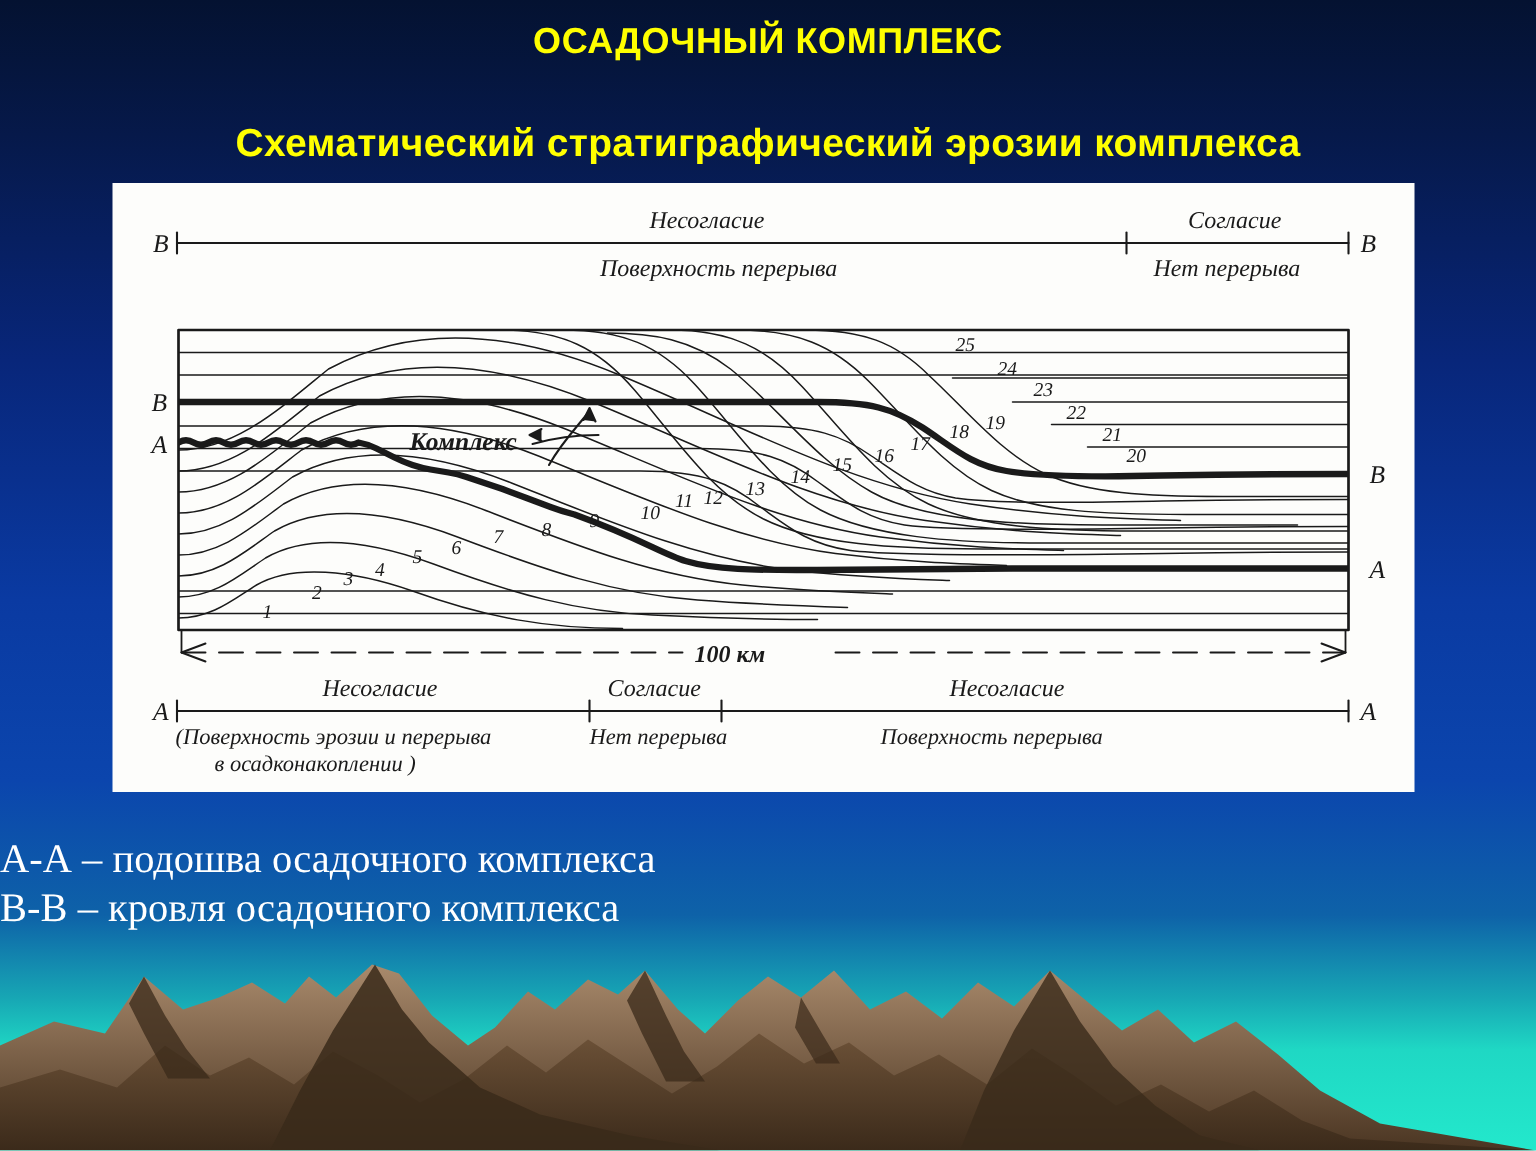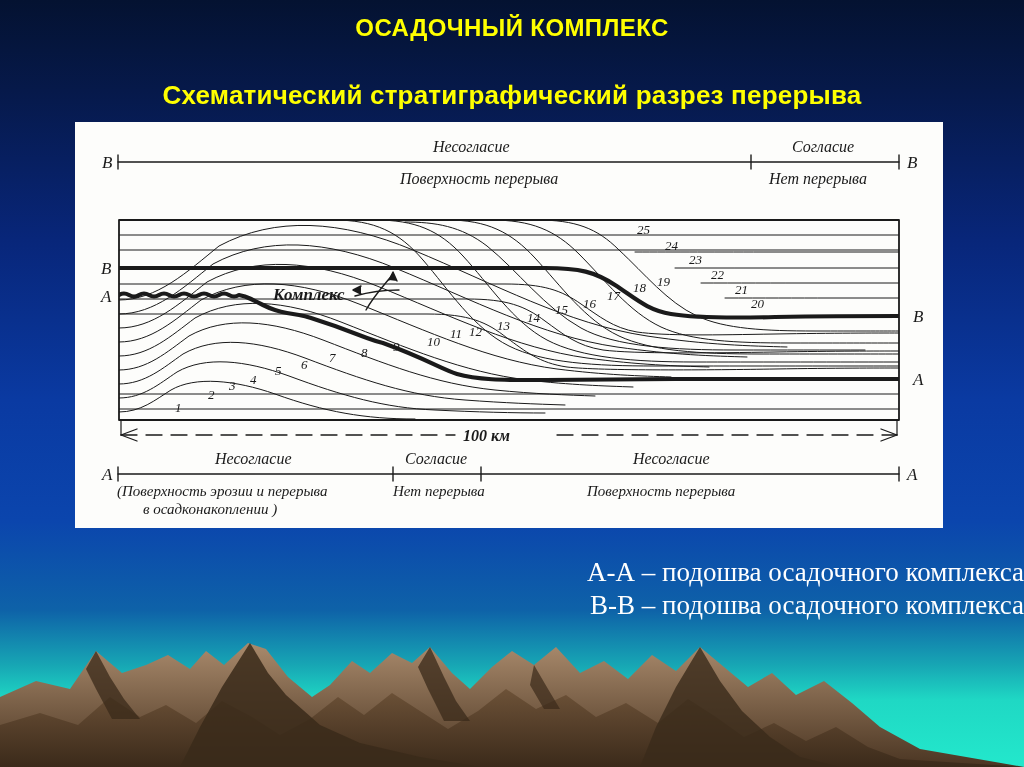--- a/index.html
+++ b/index.html
@@ -26,21 +26,21 @@
     font-size:24px;font-weight:bold;letter-spacing:.4px;
   }
   #slide-subtitle{
     position:absolute;left:0;top:80px;width:100%;text-align:center;
     color:#ffff00;font-family:"Liberation Sans",sans-serif;
     font-size:26px;font-weight:bold;letter-spacing:.2px;
   }
 
   
   #caption{
-    position:absolute;left:0;top:556px;width:100%;text-align:right;
+    position:absolute;left:0;top:556px;width:100%;text-align:left;
     color:#ffffff;font-size:27px;line-height:1.22;
   }
   #caption div{white-space:nowrap;}
 
   
   #figure-panel{
     position:absolute;left:75px;top:122px;width:868px;height:406px;
     background:#fdfdfb;
   }
   #figure-svg{display:block;width:868px;height:406px;}
@@ -48,21 +48,21 @@
   
   #mountains{
     position:absolute;left:0;bottom:0;width:1024px;height:190px;
     pointer-events:none;
   }
 </style>
 </head>
 <body>
 
 <div id="slide-title">ОСАДОЧНЫЙ КОМПЛЕКС</div>
-<div id="slide-subtitle">Схематический стратиграфический разрез перерыва</div>
+<div id="slide-subtitle">Схематический стратиграфический эрозии комплекса</div>
 
 <div id="figure-panel">
   <svg id="figure-svg" viewBox="0 0 868 406" xmlns="http://www.w3.org/2000/svg">
     <defs>
       <clipPath id="boxclip">
           <rect x="44" y="98" width="780" height="200"></rect>
         </clipPath>
     </defs>
 
     <g fill="none" stroke="#1a1a1a" stroke-linecap="round" stroke-linejoin="round">
@@ -249,21 +249,21 @@
       <text x="318" y="374" font-size="15">Нет перерыва</text>
 
       <text x="558" y="342" font-size="16">Несогласие</text>
       <text x="512" y="374" font-size="15">Поверхность  перерыва</text>
     </g>
   </svg>
 </div>
 
 <div id="caption">
   <div>А-А – подошва осадочного комплекса</div>
-  <div>В-В – подошва осадочного комплекса</div>
+  <div>В-В – кровля осадочного комплекса</div>
 </div>
 
 <svg id="mountains" viewBox="0 0 1024 190" preserveAspectRatio="none" xmlns="http://www.w3.org/2000/svg">
   <defs>
     <linearGradient id="gnear" x1="0" y1="0" x2="0" y2="1">
       <stop offset="0" stop-color="#a98a6c"></stop>
         <stop offset="1" stop-color="#4a3522"></stop>
     </linearGradient>
     <linearGradient id="gfar" x1="0" y1="0" x2="0" y2="1">
       <stop offset="0" stop-color="#6d5238"></stop>

